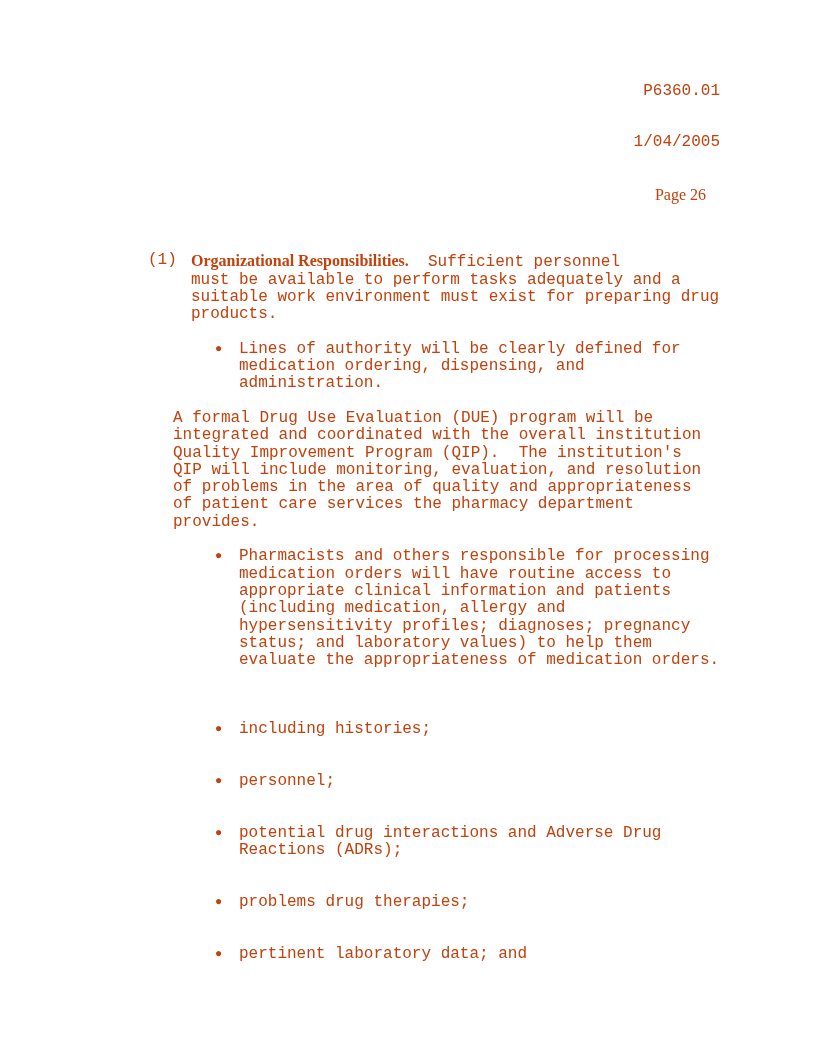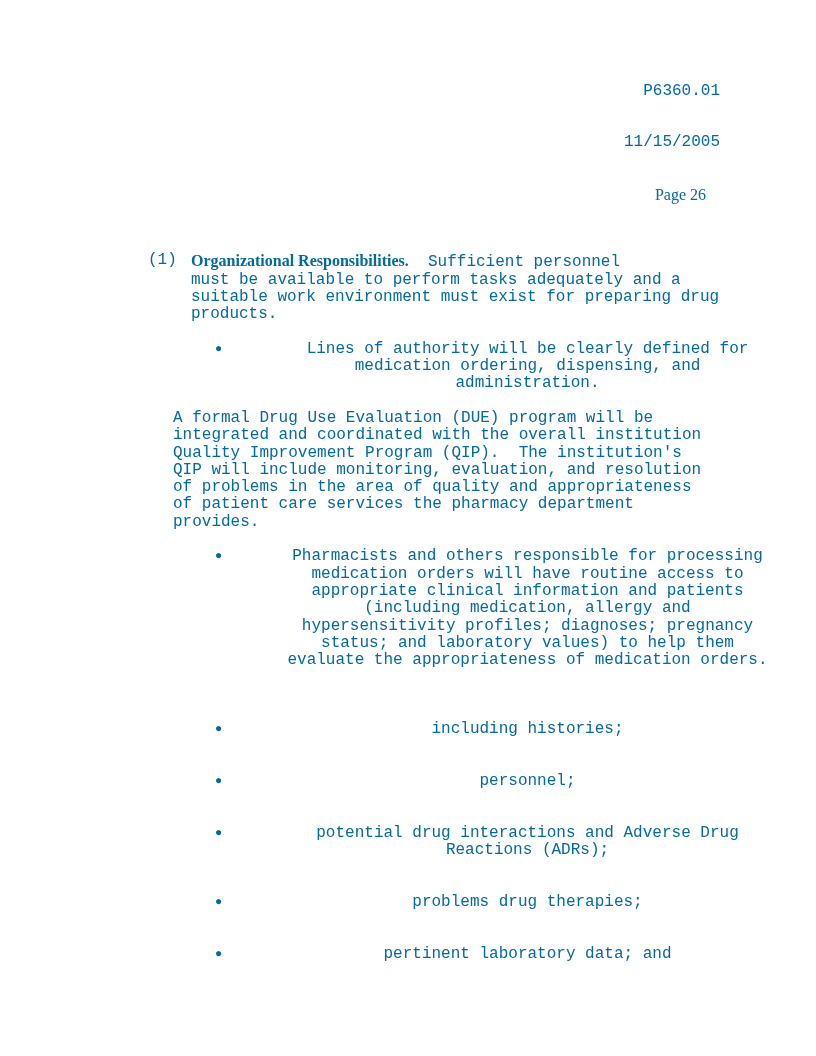--- a/index.html
+++ b/index.html
@@ -8,21 +8,21 @@
     background: #ffffff;
   }
   .page {
     position: relative;
     width: 816px;
     height: 1056px;
     background: #ffffff;
     font-family: "Liberation Mono", "DejaVu Sans Mono", monospace;
     font-size: 16px;
     line-height: 17.3px;
-    color: #0369a1;
+    color: #c2410c;
     overflow: hidden;
     box-sizing: border-box;
   }
   .doc-header {
     padding-top: 48px;
     padding-right: 96px;
     text-align: right;
     white-space: pre;
   }
   .doc-header .page-line {
@@ -69,31 +69,30 @@
   }
   .marker {
     width: 24px;
     flex: 0 0 24px;
     font-size: 12px;
     line-height: 17.3px;
   }
   .btext {
     flex: 1 1 auto;
     white-space: pre-wrap;
-    text-align: center;
   }
 </style>
 </head>
 <body>
 
 <div class="page">
 
   <header class="doc-header">
     <div>P6360.01</div>
-    <div>11/15/2005</div>
+    <div>1/04/2005</div>
     <div class="page-line">Page 26</div>
   </header>
 
   <main class="doc-body">
 
     <div class="block num-item"><span class="item-number">(1)</span><span class="bold">Organizational Responsibilities.</span><span>  Sufficient personnel
 must be available to perform tasks adequately and a
 suitable work environment must exist for preparing drug
 products.</span></div>
 

